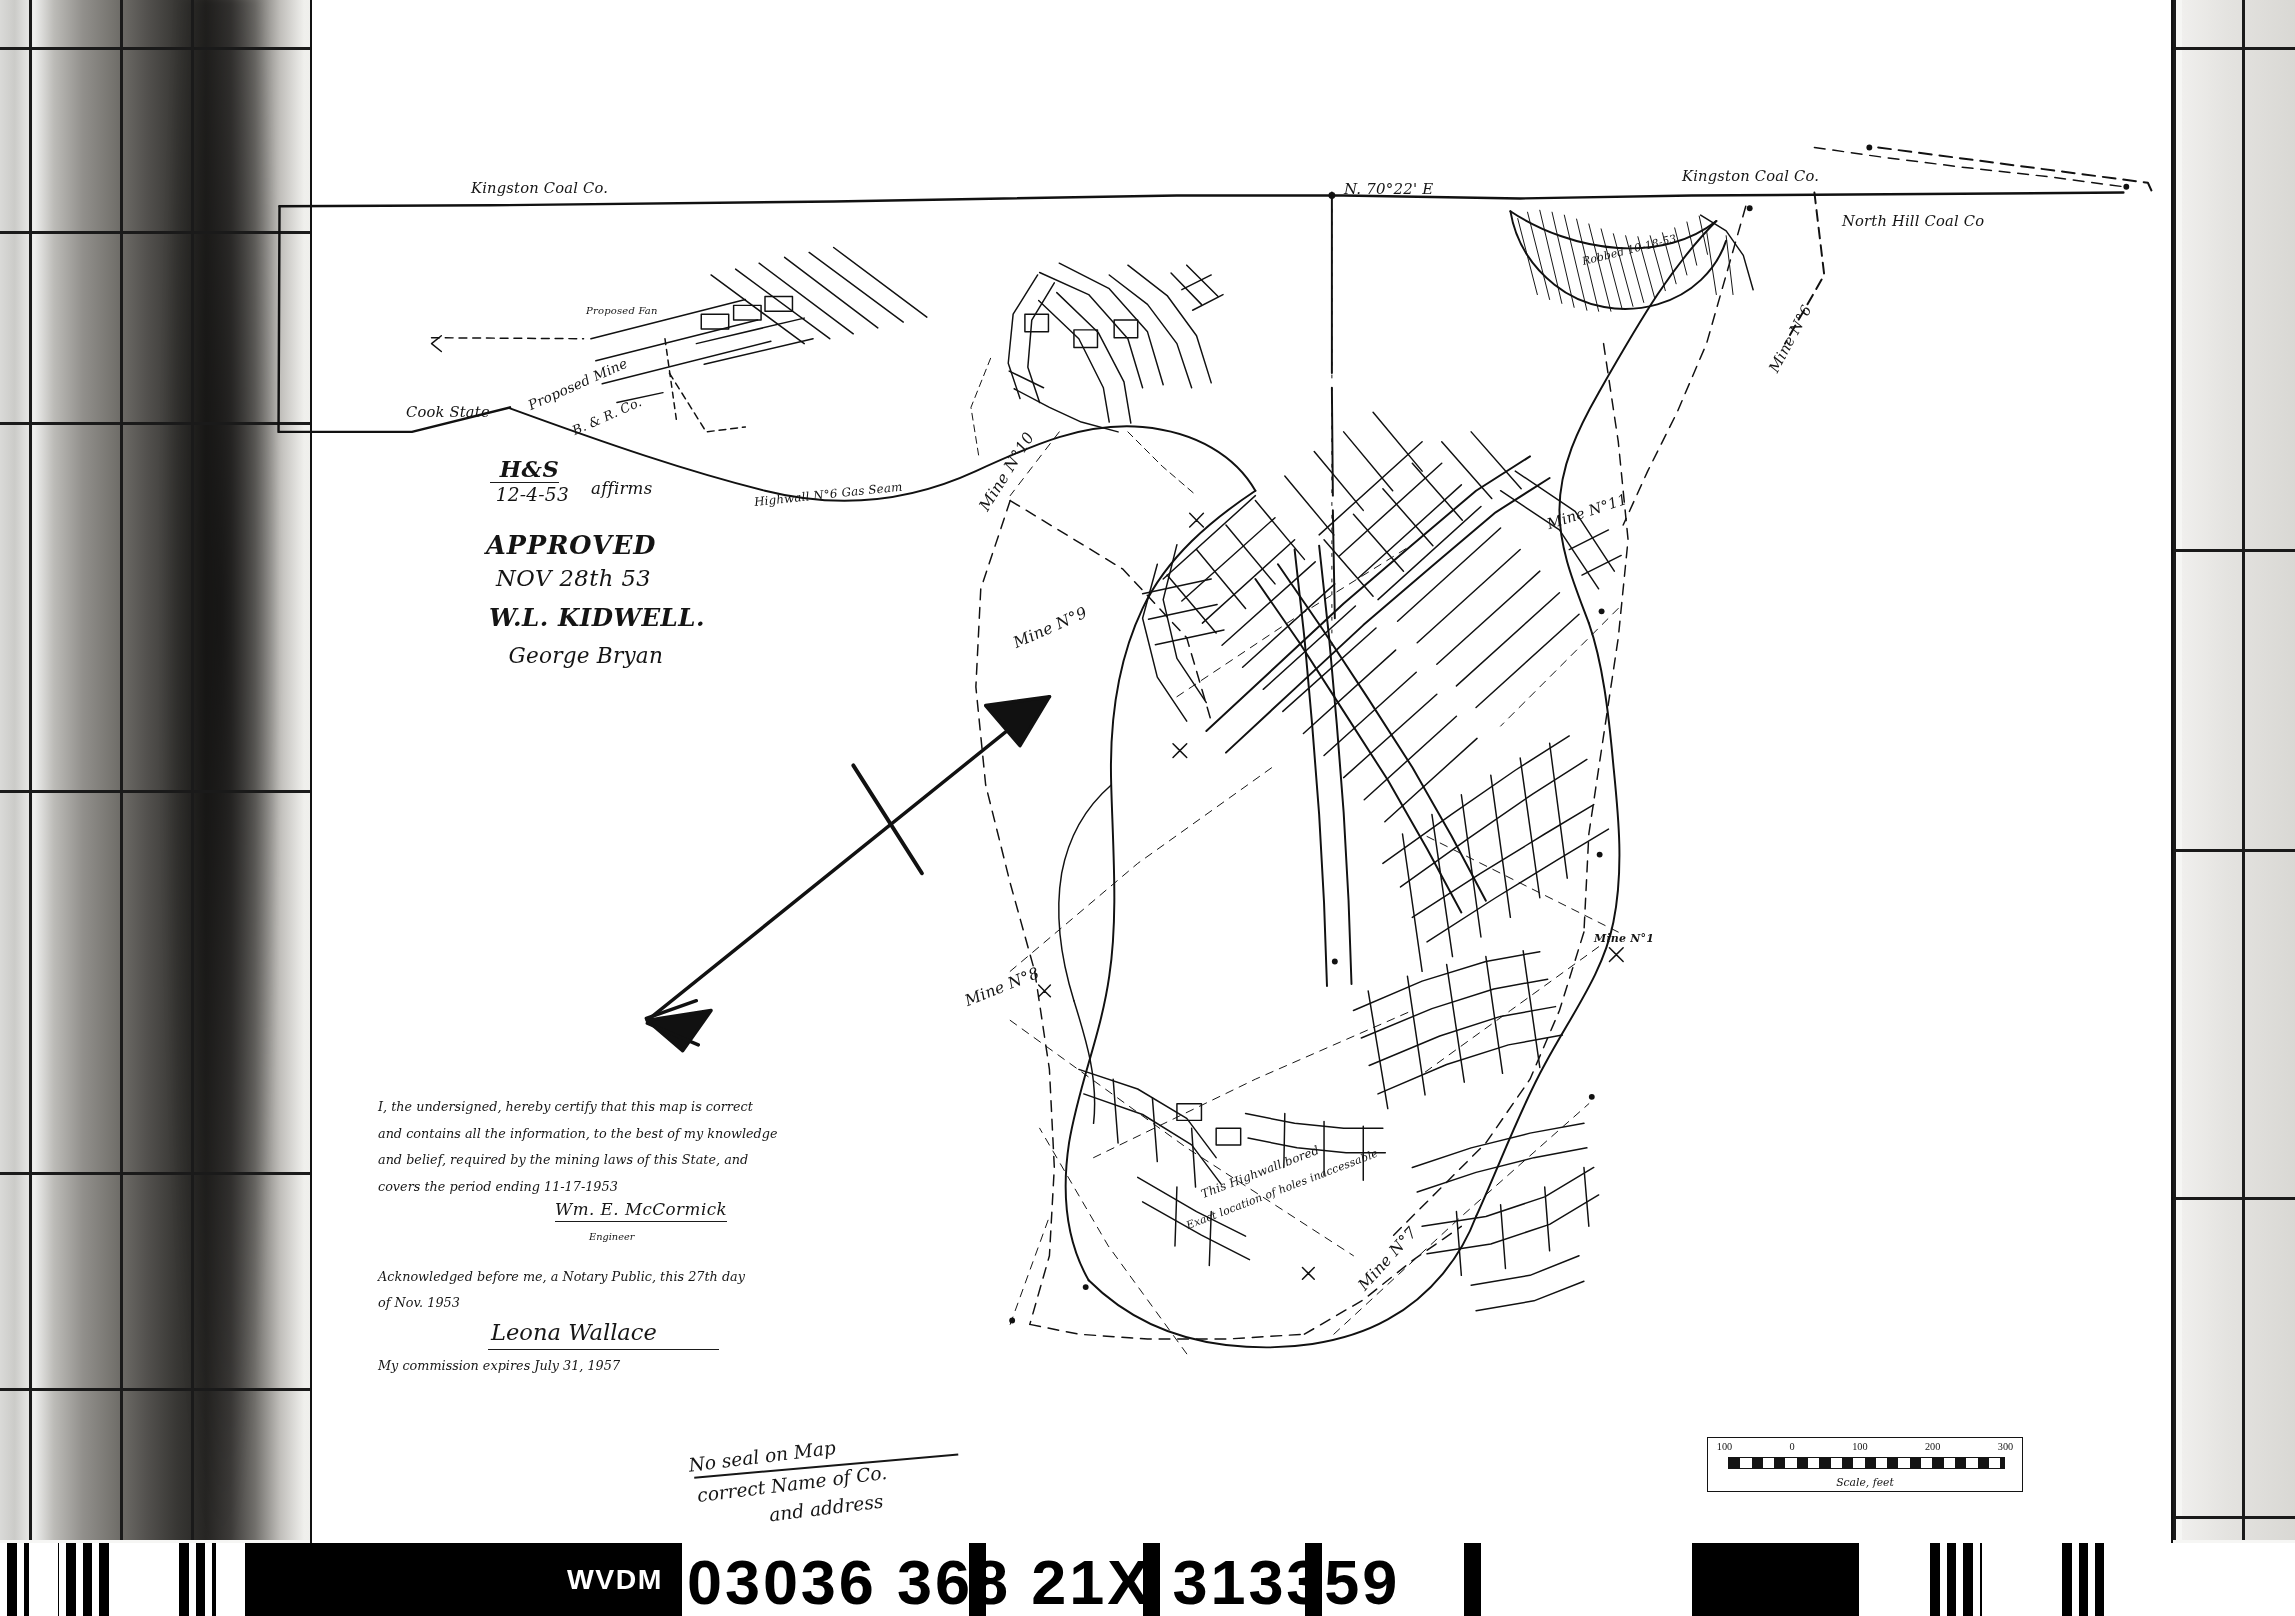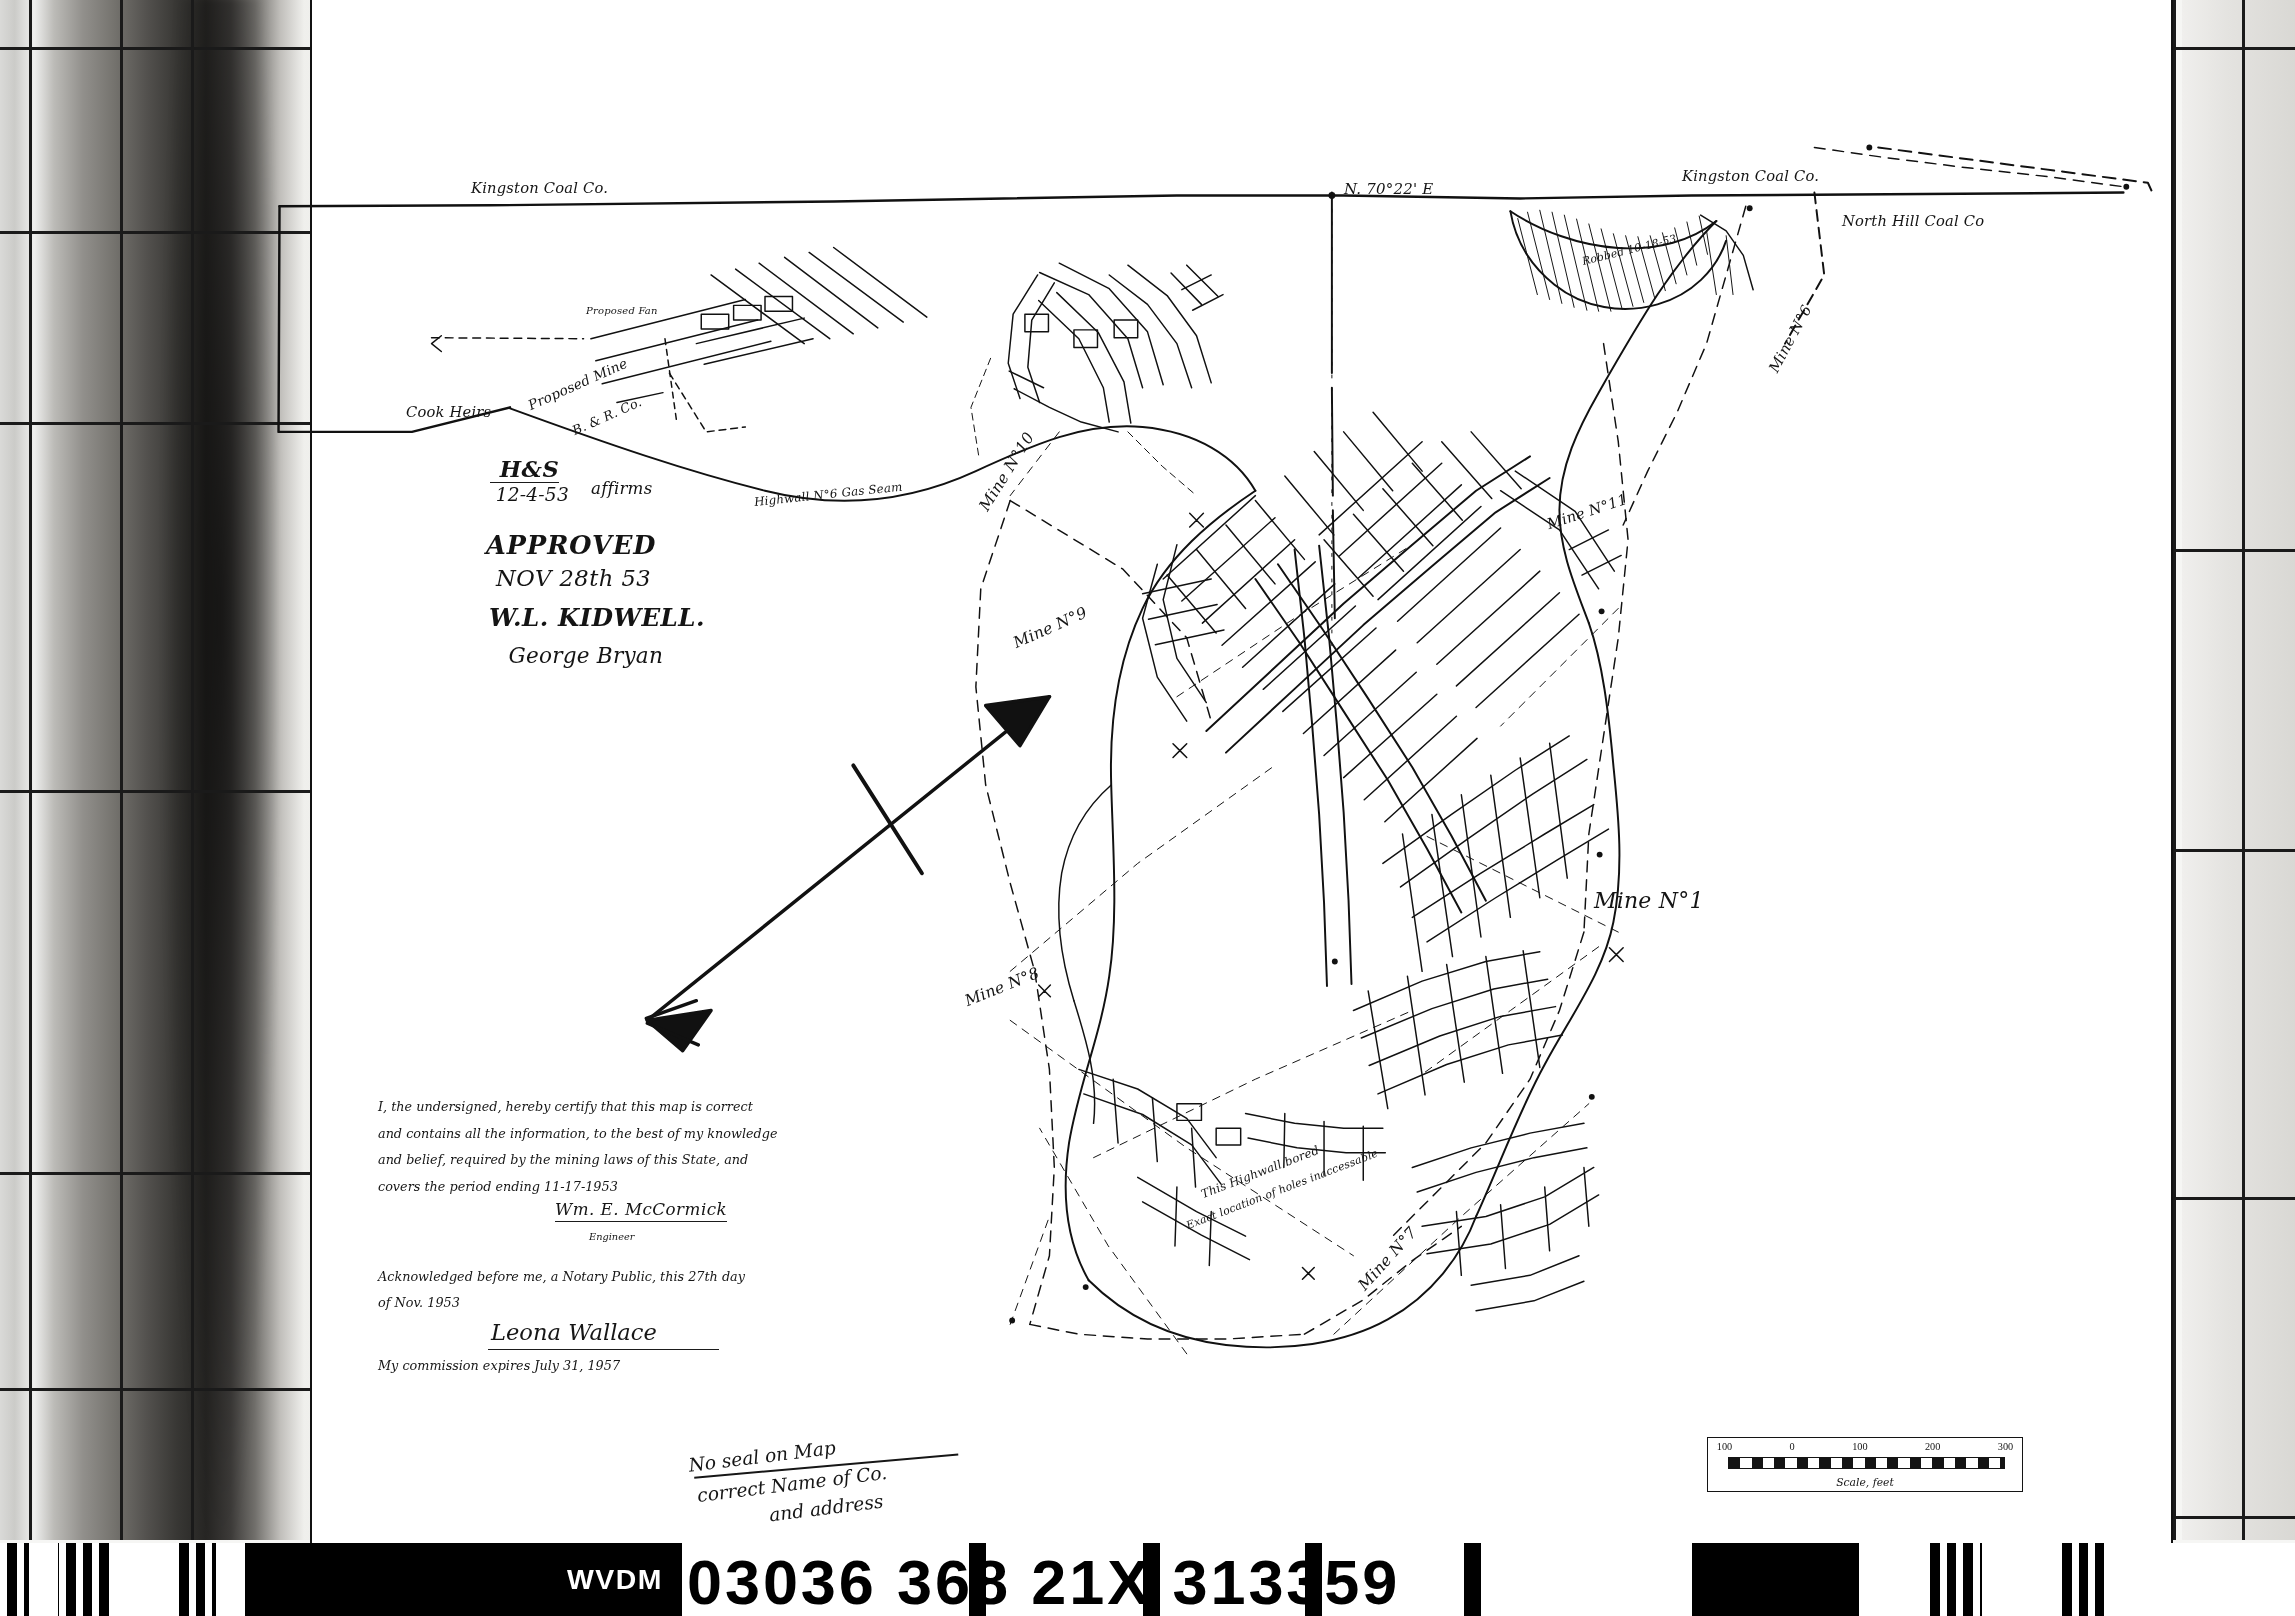--- a/index.html
+++ b/index.html
@@ -475,33 +475,33 @@
         <circle cx="3812" cy="300" r="6"></circle>
         <circle cx="4336" cy="380" r="6"></circle>
       </g>
     </g>
   </svg>
 
   <div class="hand" style="left:471px; top:179px; font-size:14.7px;">Kingston Coal Co.</div>
   <div class="hand" style="left:1682px; top:167px; font-size:14.7px;">Kingston Coal Co.</div>
   <div class="hand" style="left:1842px; top:212px; font-size:14.7px;">North Hill Coal Co</div>
   <div class="hand" style="left:1344px; top:180px; font-size:15px;">N. 70°22' E</div>
-  <div class="hand" style="left:406px; top:403px; font-size:14.7px;">Cook Heirs</div>
+  <div class="hand" style="left:406px; top:403px; font-size:14.7px;">Cook State</div>
   <div class="hand" style="left:586px; top:305px; font-size:10px;text-align:center;">Proposed Fan</div>
   <div class="hand rot-pm" style="left:532px; top:397px; font-size:13.7px;">Proposed Mine</div>
   <div class="hand rot-bxr" style="left:576px; top:423px; font-size:12.8px;">B. &amp; R. Co.</div>
   <div class="hand rot-hw" style="left:755px; top:495px; font-size:11.8px;">Highwall N°6 Gas Seam</div>
   <div class="hand rot-rob" style="left:1584px; top:255px; font-size:10.8px;">Robbed 10-18-53</div>
   <div class="hand rot-n6" style="left:1780px; top:358px; font-size:14.7px;">Mine N°6</div>
   <div class="hand rot-n11" style="left:1550px; top:515px; font-size:14.7px;">Mine N°11</div>
   <div class="hand rot-n10" style="left:991px; top:495px; font-size:15.7px;">Mine N°10</div>
   <div class="hand rot-n9" style="left:1018px; top:633px; font-size:15.7px;">Mine N°9</div>
   <div class="hand rot-n8" style="left:969px; top:991px; font-size:15.7px;">Mine N°8</div>
   <div class="hand rot-n7" style="left:1368px; top:1275px; font-size:15.7px;">Mine N°7</div>
-  <div class="hand" style="left:1594px; top:888px; font-size:22px;">Mine N°1</div>
+  <div class="hand" style="left:1594px; top:932px; font-size:11px;font-weight:bold;">Mine N°1</div>
   <div class="hand rot-hw2" style="left:1204px; top:1187px; font-size:11.8px;">This Highwall bored</div>
   <div class="hand rot-hw2" style="left:1189px; top:1219px; font-size:10.8px;">Exact location of holes inaccessable</div>
 
   <div class="approval">
     <div class="hand ln1" style="left:13.7px; top:0;">H&amp;S</div>
     <div class="hl"></div>
     <div class="hand ln2" style="left:9.8px; top:28.4px;">12-4-53</div>
     <div class="hand ln2" style="left:105px; top:21.6px; font-size:16.7px;">affirms</div>
     <div class="hand ln3" style="left:0; top:74px;">APPROVED</div>
     <div class="hand ln4" style="left:10px; top:109px;">NOV 28th 53</div>

